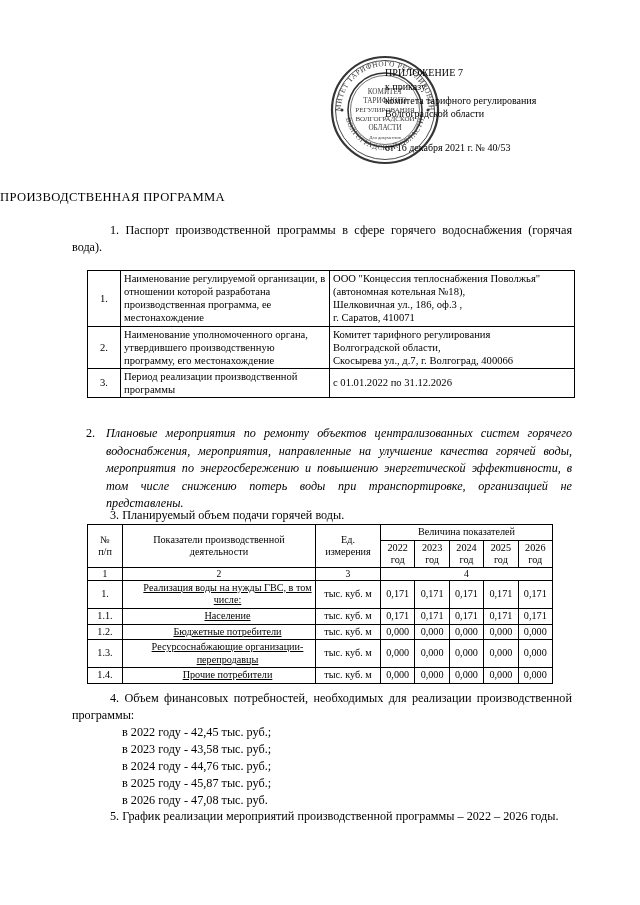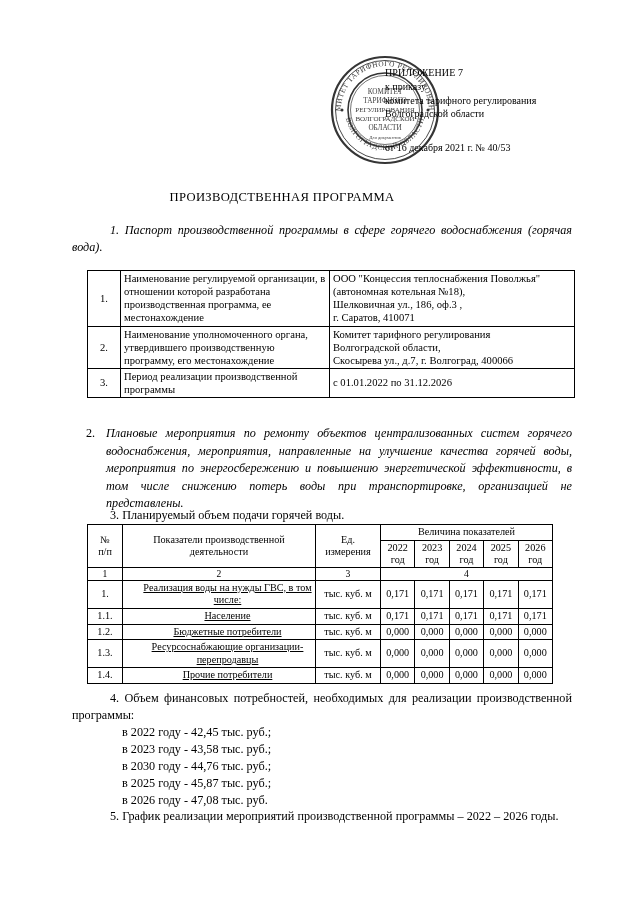--- a/index.html
+++ b/index.html
@@ -53,39 +53,37 @@
     z-index: 2;
     opacity: 0.88;
   }
 
   
   .doc-title {
     position: absolute;
     left: 0;
     top: 190px;
     width: 564px;
-    text-align: center;
     font-size: 12.6px;
     letter-spacing: 0.35px;
   }
 
   
   .para {
     position: absolute;
     font-size: 12.2px;
     line-height: 1.42;
     text-align: justify;
     text-justify: inter-word;
   }
   .para-1 {
     left: 72px;
     top: 222px;
     width: 500px;
     text-indent: 38px;
-    font-style: italic;
   }
   .para-2-wrap {
     position: absolute;
     left: 72px;
     top: 425px;
     width: 500px;
     font-size: 12.2px;
     line-height: 1.44;
     display: flex;
   }
@@ -399,20 +397,20 @@
         <td>0,000</td>
       </tr>
     </tbody>
   </table>
 
   <div class="para para-4">4. Объем финансовых потребностей, необходимых для реализации производственной программы:</div>
 
   <div class="fin-list">
     <div class="fin-item">в 2022 году - 42,45 тыс. руб.;</div>
     <div class="fin-item">в 2023 году - 43,58 тыс. руб.;</div>
-    <div class="fin-item">в 2030 году - 44,76 тыс. руб.;</div>
+    <div class="fin-item">в 2024 году - 44,76 тыс. руб.;</div>
     <div class="fin-item">в 2025 году - 45,87 тыс. руб.;</div>
     <div class="fin-item">в 2026 году - 47,08 тыс. руб.</div>
   </div>
 
   <div class="para para-5">5. График реализации мероприятий производственной программы – 2022 – 2026 годы.</div>
 
 </div>
 
 </body></html>

